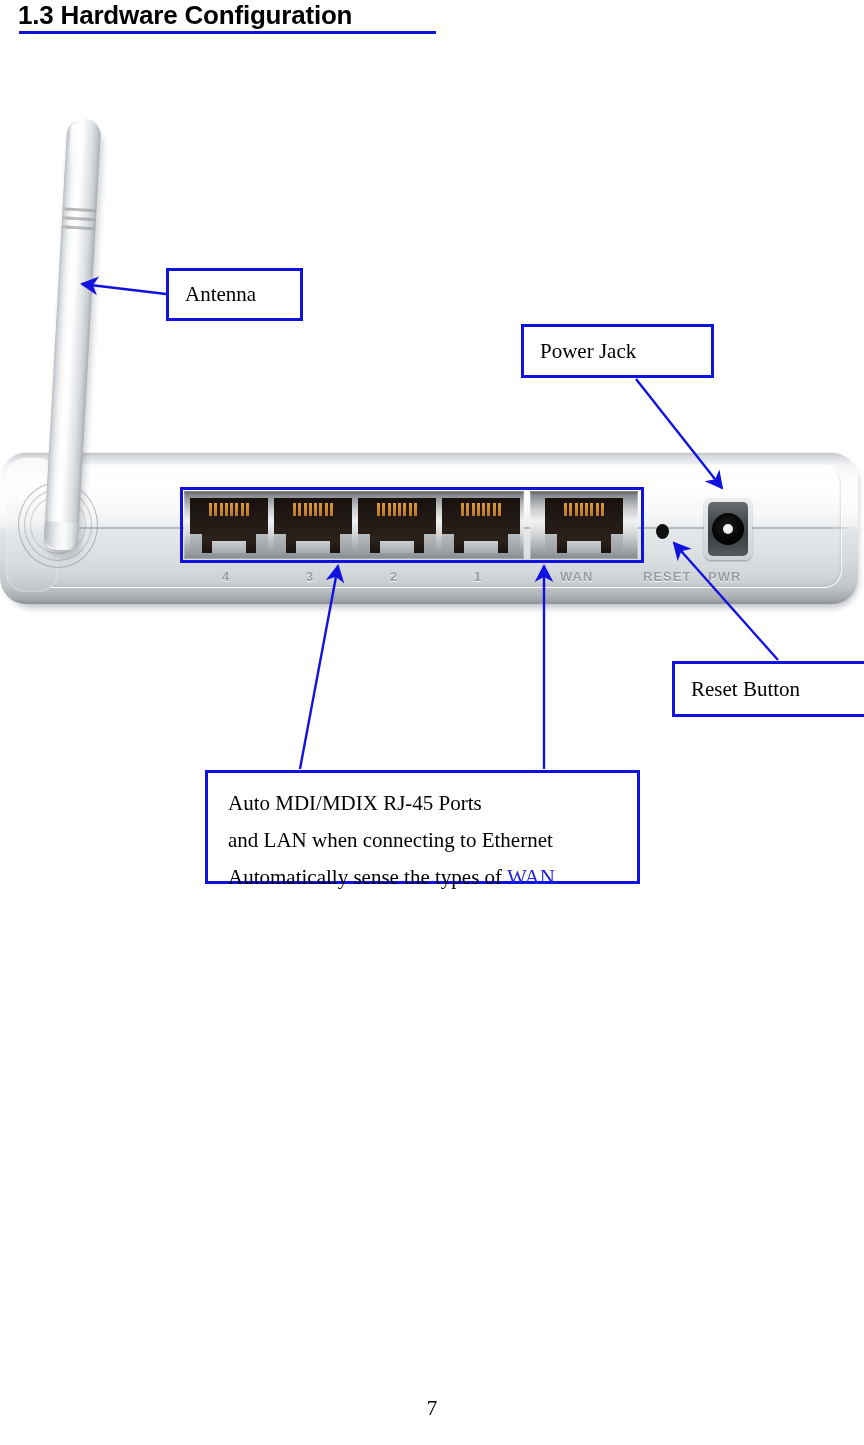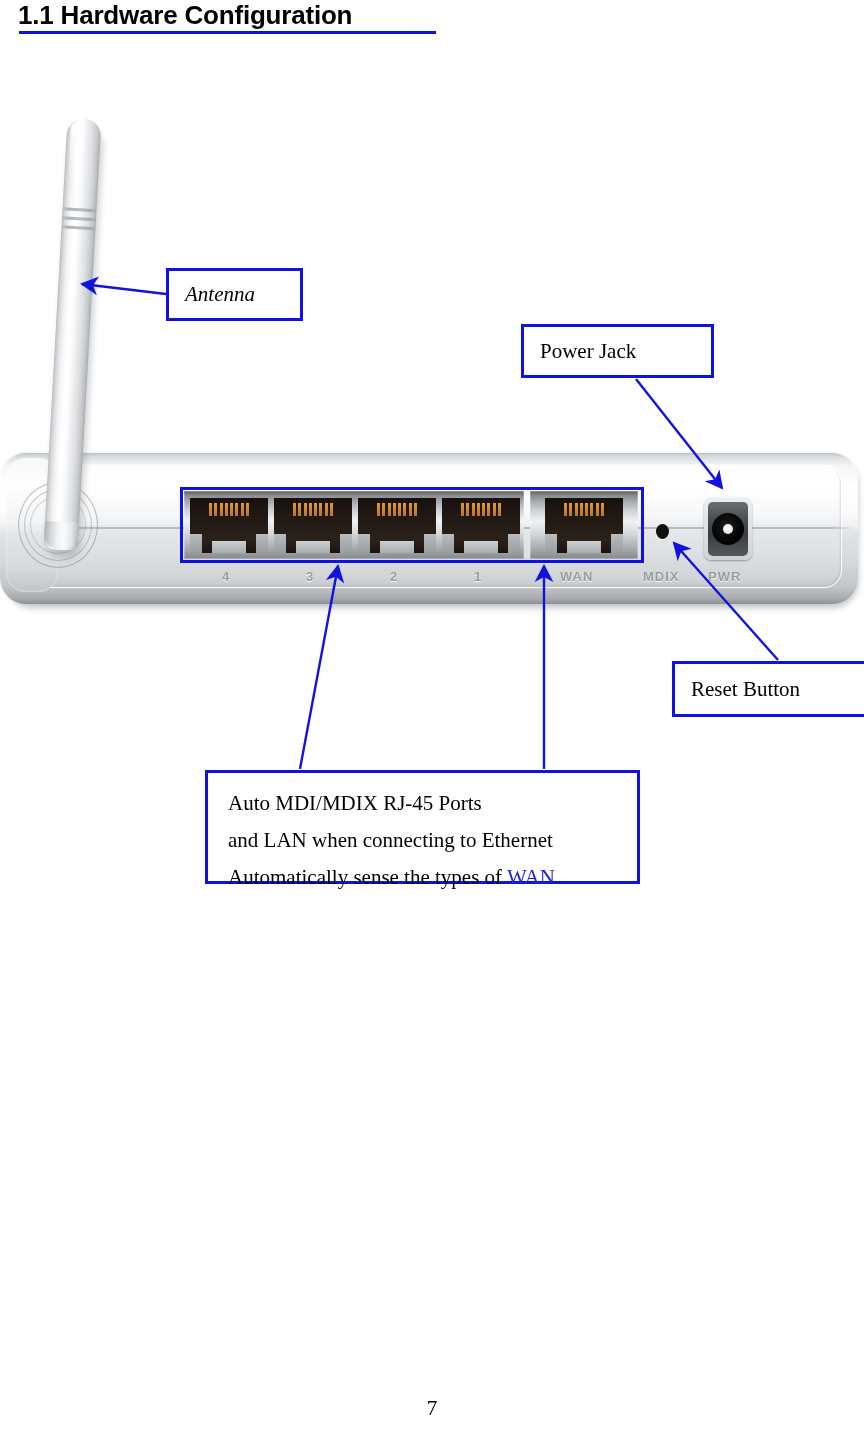--- a/index.html
+++ b/index.html
@@ -404,21 +404,21 @@
     display: flex;
     align-items: center;
     padding-left: 16px;
   }
   .callout.multi {
     padding: 12px 0 10px 20px;
     line-height: 37px;
   }
   .wan-blue { color: #2222dd; }
 
-  #callout-antenna   { left: 166px; top: 268px; width: 137px; height: 53px; font-style: italic; }
+  #callout-antenna   { left: 166px; top: 268px; width: 137px; height: 53px; }
   #callout-power     { left: 521px; top: 324px; width: 193px; height: 54px; }
   #callout-reset     { left: 672px; top: 661px; width: 212px; height: 56px; }
   #callout-mdi       { left: 205px; top: 770px; width: 435px; height: 114px; }
 
   
   #arrows {
     position: absolute;
     left: 0; top: 0;
     width: 864px; height: 1445px;
     pointer-events: none;
@@ -434,21 +434,21 @@
     font-family: "Liberation Serif", "DejaVu Serif", serif;
     font-size: 21px;
     color: #000000;
   }
 </style>
 </head>
 <body>
 
 <div id="page">
 
-  <div id="heading">1.1 Hardware Configuration</div>
+  <div id="heading">1.3 Hardware Configuration</div>
   <div id="heading-underline"></div>
 
   <div id="router">
     <div class="router-shadow"></div>
     <div class="router-body"></div>
     <div class="router-inner"></div>
     <div class="router-seam"></div>
     <div class="router-leftpanel"></div>
   </div>
 
@@ -573,21 +573,21 @@
     </div>
   </div>
 
   <div id="port-highlight"></div>
 
   <div class="port-label" style="left:222px; top:569px;">4</div>
   <div class="port-label" style="left:306px; top:569px;">3</div>
   <div class="port-label" style="left:390px; top:569px;">2</div>
   <div class="port-label" style="left:474px; top:569px;">1</div>
   <div class="port-label" style="left:560px; top:569px;">WAN</div>
-  <div class="port-label" style="left:643px; top:569px;">MDIX</div>
+  <div class="port-label" style="left:643px; top:569px;">RESET</div>
   <div class="port-label" style="left:708px; top:569px;">PWR</div>
 
   <div id="reset-hole"></div>
 
   <div id="power-jack">
     <div class="pj-frame"></div>
     <div class="pj-body"></div>
     <div class="pj-hole"></div>
     <div class="pj-pin"></div>
   </div>

